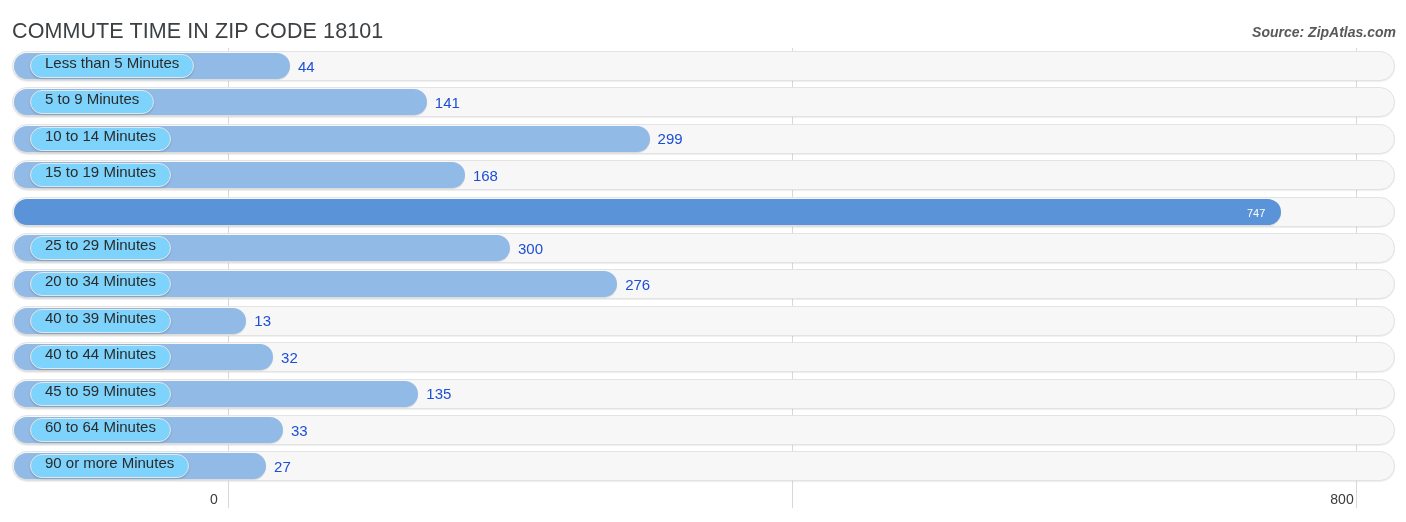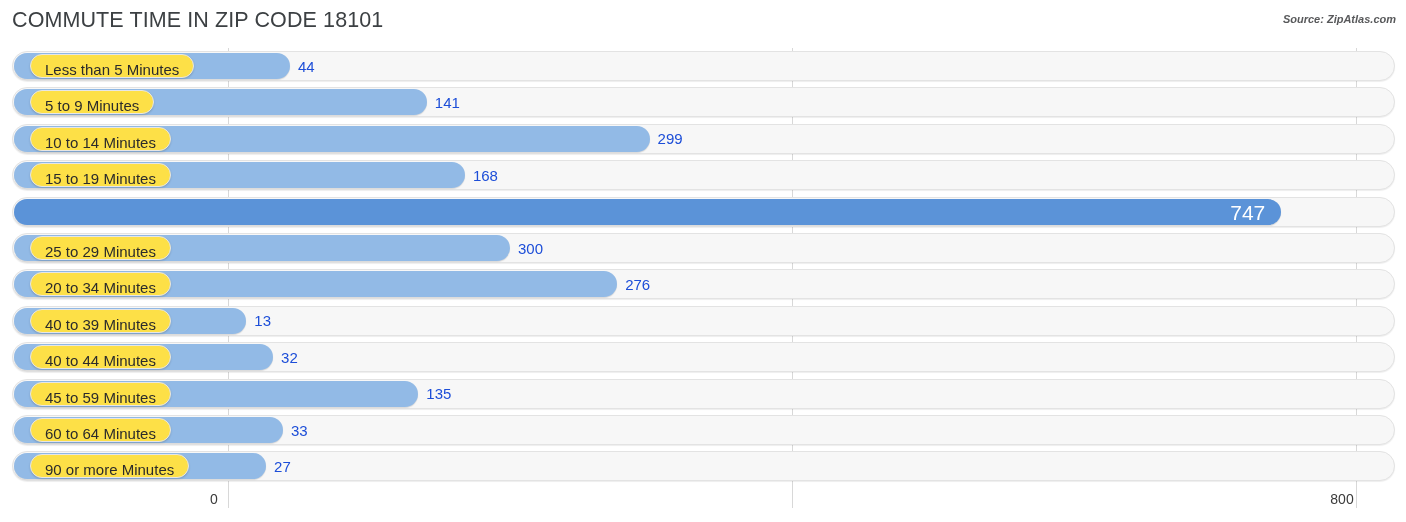--- a/index.html
+++ b/index.html
@@ -11,39 +11,39 @@
     height: 522px;
     background: #ffffff;
     font-family: "Liberation Sans", sans-serif;
     overflow: hidden;
     position: relative;
   }
 
   
   #header {
     position: absolute;
-    top: 0; left: 0;
+    top: 11px; left: 0;
     width: 1406px;
     height: 44px;
   }
   #chart-title {
     position: absolute;
     left: 12px;
     top: 8px;
     font-size: 21.5px;
     color: #3c4043;
     letter-spacing: 0.1px;
     font-weight: 400;
     white-space: nowrap;
   }
   #source-label {
     position: absolute;
     right: 10px;
     top: 13px;
-    font-size: 11px;
+    font-size: 14px;
     font-style: italic;
     font-weight: bold;
     color: #58595b;
     white-space: nowrap;
   }
 
   
   #plot {
     position: absolute;
     left: 0;
@@ -109,25 +109,25 @@
     background: #5b93d8;
   }
 
   
   .label-pill {
     position: absolute;
     left: 18px;
     top: 3px;
     height: 24px;
     border-radius: 12px;
-    background: #fde047;
+    background: #7dd3fc;
     border: 1px solid #e6e6e6;
     box-shadow: 0 1px 2px rgba(0,0,0,0.17);
     display: flex;
-    align-items: flex-end;
+    align-items: flex-start;
     padding: 0 14px;
     box-sizing: border-box;
     white-space: nowrap;
   }
   .label-pill span {
     font-size: 15px;
     color: #2b2b2b;
     line-height: 1;
   }
 
@@ -142,21 +142,21 @@
     color: #1d4ed8;
     white-space: nowrap;
   }
   
   .value-in {
     position: absolute;
     top: 0;
     height: 32px;
     display: flex;
     align-items: center;
-    font-size: 21px;
+    font-size: 11px;
     color: #ffffff;
     white-space: nowrap;
     transform: translateX(-100%);
   }
 
   
   #axis {
     position: absolute;
     left: 0;
     top: 486px;

